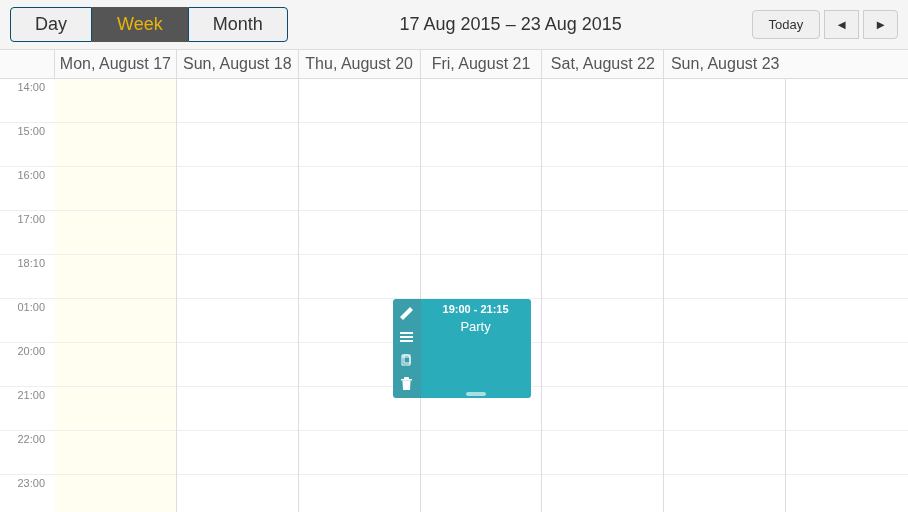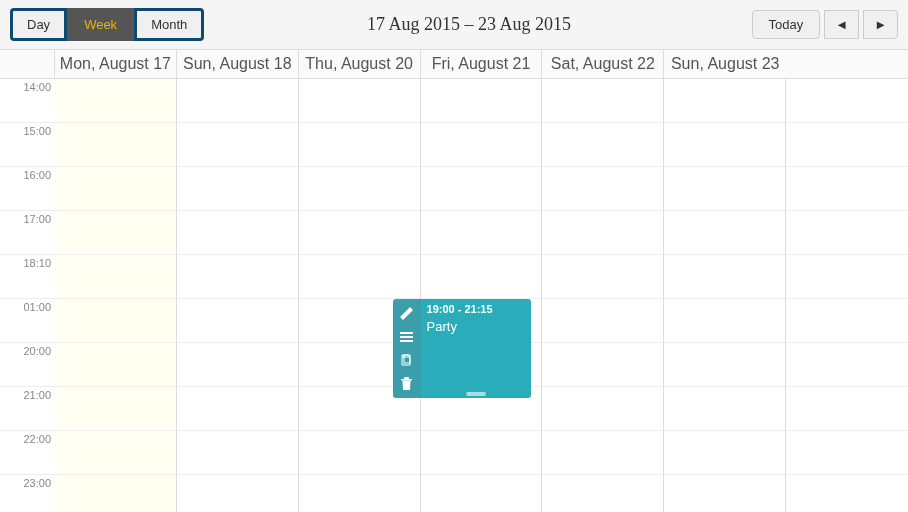--- a/index.html
+++ b/index.html
@@ -12,41 +12,40 @@
       padding: 8px 10px;
       border-bottom: 1px solid #ddd;
       background: #f5f5f5;
       height: 50px;
     }
     .view-buttons {
       display: flex;
       gap: 0;
     }
     .view-btn {
-      padding: 6px 14px;
-      border: 3px solid #0c4a6e;
+      padding: 6px 24px;
+      border: 1px solid #0c4a6e;
       background: #f0f0f0;
       cursor: pointer;
-      font-size: 13px;
+      font-size: 18px;
       color: #333;
     }
     .view-btn:first-child { border-radius: 4px 0 0 4px; }
     .view-btn:last-child { border-radius: 0 4px 4px 0; }
     .view-btn.active {
       background: #555;
       color: #eab308;
       border-color: #555;
     }
     .title-area {
       flex: 1;
       text-align: center;
       font-size: 18px;
       color: #333;
       font-weight: normal;
-      font-family: Liberation Serif, serif;
     }
     .nav-area {
       display: flex;
       align-items: center;
       gap: 4px;
     }
     .today-btn {
       padding: 6px 16px;
       border: 1px solid #ccc;
       background: #f0f0f0;
@@ -99,21 +98,21 @@
     }
     .time-labels {
       width: 55px;
       flex-shrink: 0;
     }
     .time-label {
       height: 44px;
       display: flex;
       align-items: flex-start;
       justify-content: flex-end;
-      padding-right: 4px;
+      padding-right: 10px;
       padding-top: 2px;
       font-size: 11px;
       color: #888;
       border-bottom: 1px solid #eee;
     }
     .day-columns {
       flex: 1;
       display: grid;
       grid-template-columns: repeat(7, 1fr);
       position: relative;
@@ -131,20 +130,21 @@
       border-bottom: 1px solid #eee;
     }
 
     
     .event-popup {
       position: absolute;
       top: 0;
       left: 0;
       display: flex;
       z-index: 10;
+      text-align: center;
     }
     .event-actions {
       display: flex;
       flex-direction: column;
       background: #3a9faa;
       width: 28px;
       border-radius: 3px 0 0 3px;
       padding: 4px 0;
       gap: 2px;
     }

